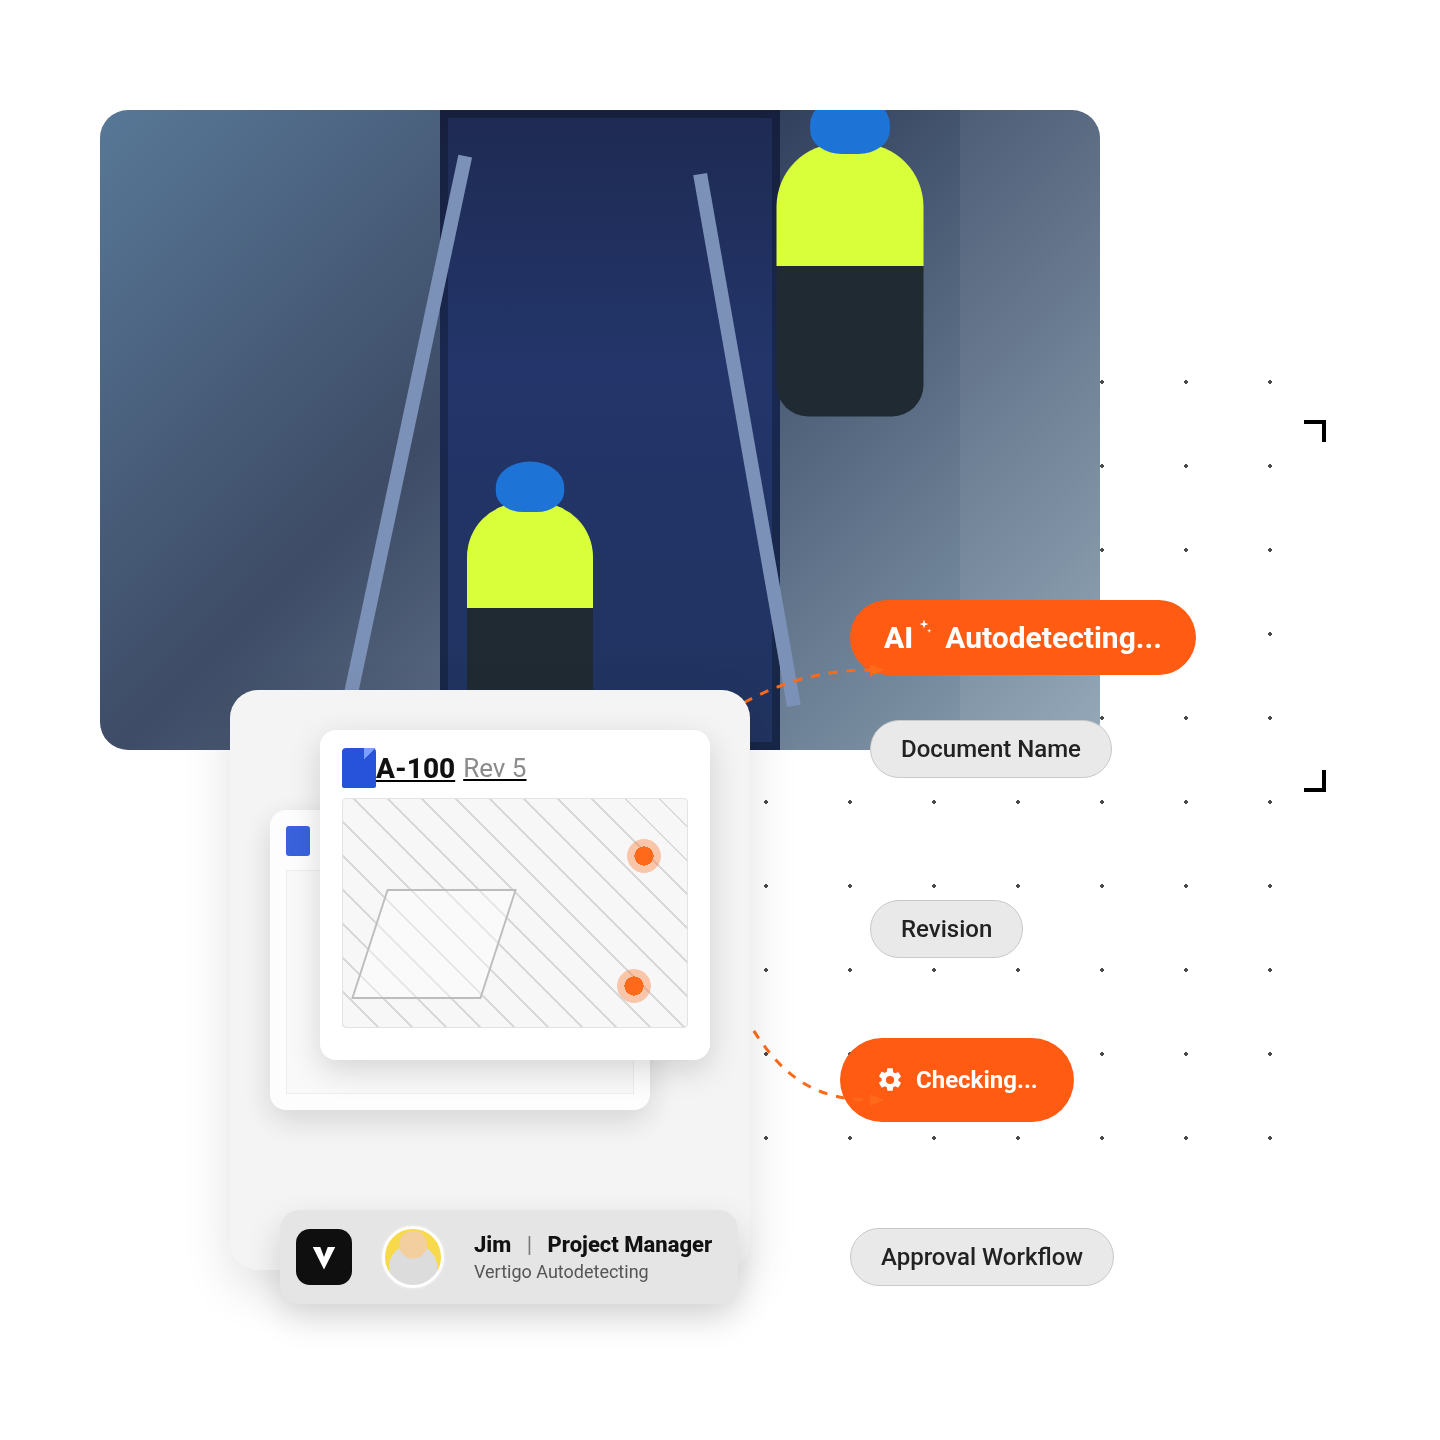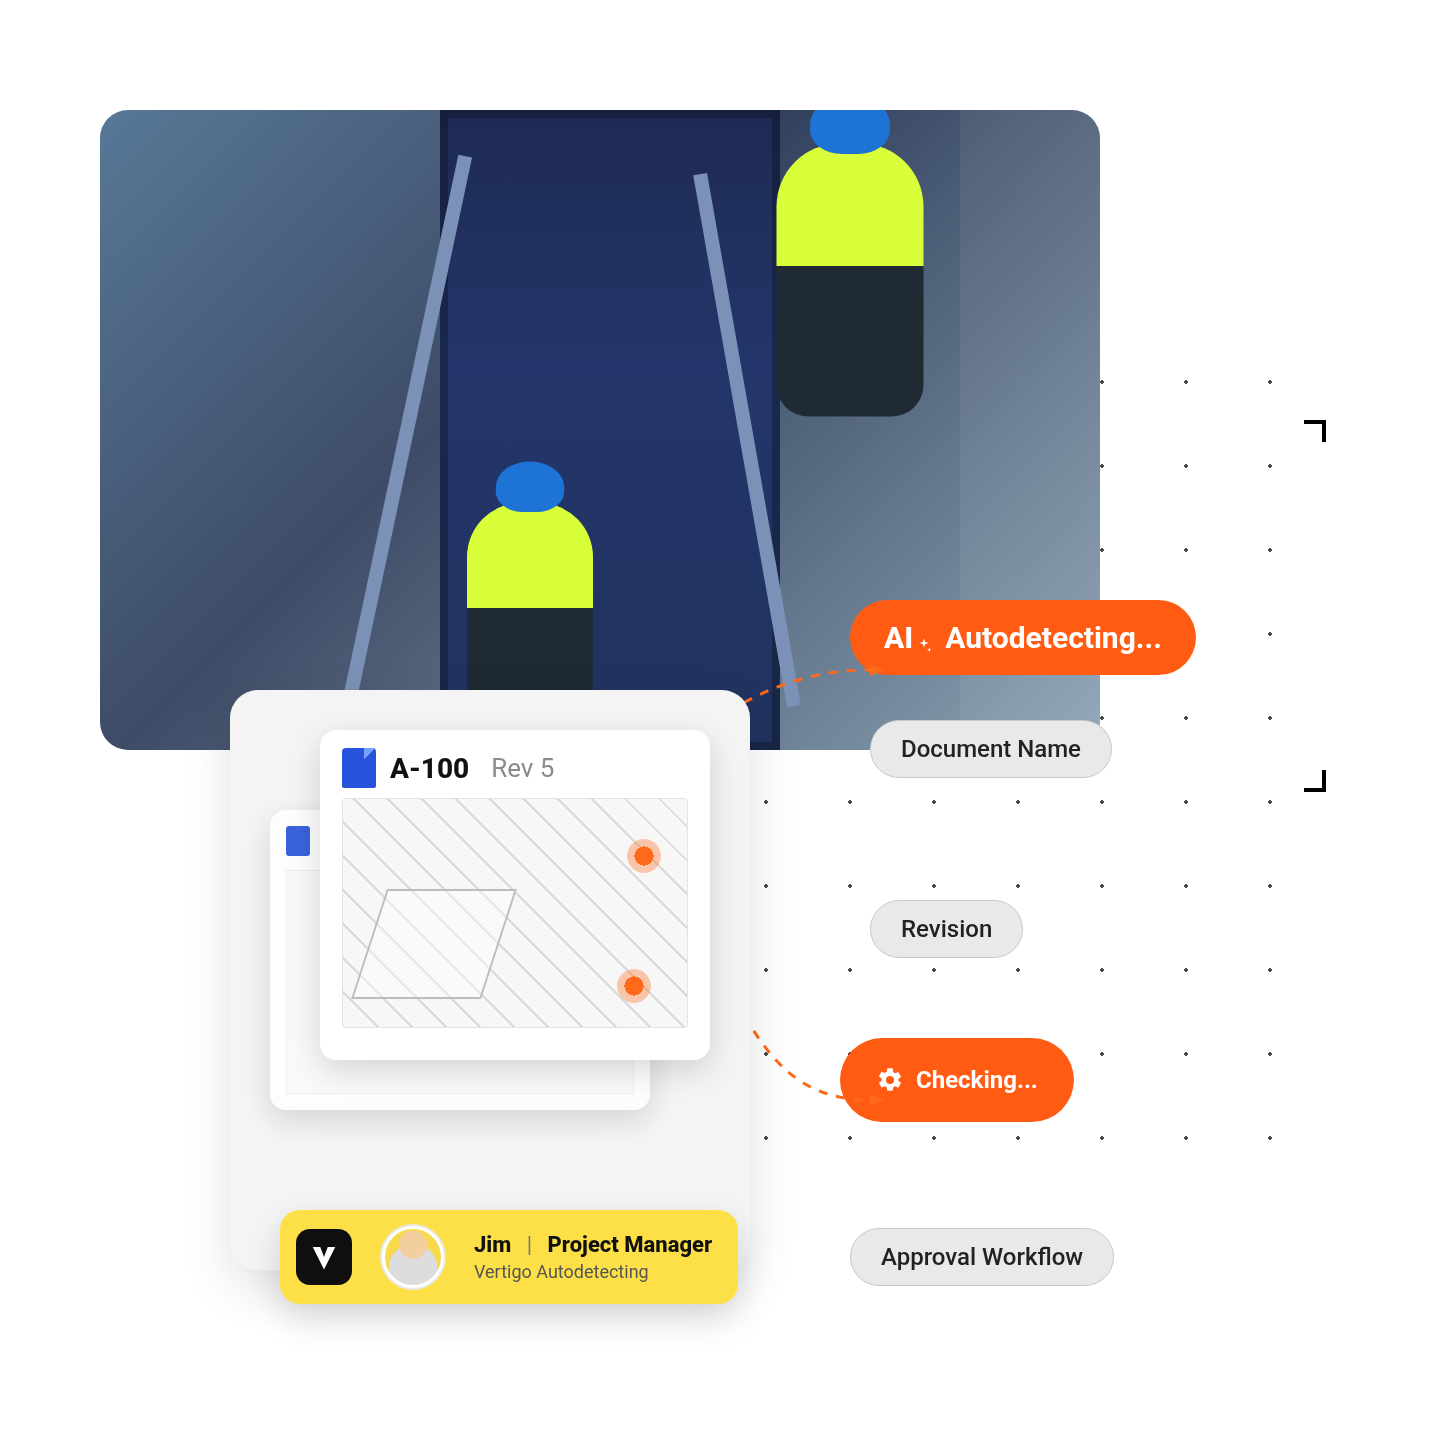--- a/index.html
+++ b/index.html
@@ -131,21 +131,21 @@
   }
   .doc-back{
     left:40px; top:120px; width:380px; height:300px;
     opacity:0.9;
   }
   .doc-front{
     left:90px; top:40px; width:390px; height:330px;
     padding:18px 22px;
   }
   .doc-title-row{
-    display:flex; align-items:center; gap:14px; margin-bottom:10px;
+    display:flex; align-items:center; margin-bottom:10px;text-decoration:underline;
   }
   .doc-icon{
     width:34px; height:40px; background:#2653d9; position:relative; border-radius:4px 4px 2px 2px;
   }
   .doc-icon::before{
     content:""; position:absolute; right:0; top:0; width:12px; height:12px;
     background:linear-gradient(135deg,#7aa0ff 50%, transparent 50%);
   }
   .doc-name{font-weight:800; font-size:28px; color:#111;}
   .doc-rev{font-size:26px; color:#8b8b8b; margin-left:8px;}
@@ -175,21 +175,21 @@
     background:#4a4a4a; color:#fff; font-size:28px; font-weight:600;
     padding:22px 46px; border-radius:999px;
     box-shadow:0 10px 26px rgba(0,0,0,0.25);
   }
 
   
   .user-chip{
     position:absolute;
     left:180px; top:1100px;
     display:flex; align-items:center; gap:30px;
-    background:#fde047; border-radius:20px;
+    background:#e5e5e5; border-radius:20px;
     padding:16px 26px 16px 16px;
     box-shadow:0 14px 34px rgba(0,0,0,0.15);
   }
   .logo-badge{
     width:56px;height:56px;border-radius:14px;background:#0f0f0f;
     display:flex;align-items:center;justify-content:center;color:#fff;
   }
   .avatar{
     width:62px;height:62px;border-radius:50%;
     background:radial-gradient(circle at 50% 28%, #f3cfa0 0 28%, transparent 29%),
@@ -231,21 +231,21 @@
     <div class="bar b2"></div>
     <div class="worker w1">
         <div class="helmet"></div>
       </div>
     <div class="worker w2">
         <div class="helmet"></div>
       </div>
   </div>
 
   <div class="pill orange" style="left:750px; top:490px; font-size:30px; padding:20px 34px;">
-    <span style="display:flex;align-items:flex-end;font-weight:800;">
+    <span style="display:flex;align-items:flex-start;font-weight:800;">
       <span>AI</span>
       <svg class="icon-svg white" viewBox="0 0 24 24" style="width:18px;height:18px;margin-left:2px;margin-top:-2px;">
         <path d="M12 2l1.5 4.5L18 8l-4.5 1.5L12 14l-1.5-4.5L6 8l4.5-1.5L12 2z M19 14l.8 2.2L22 17l-2.2.8L19 20l-.8-2.2L16 17l2.2-.8L19 14z"></path>
       </svg>
     </span>
     <span>Autodetecting...</span>
   </div>
 
   <div class="pill gray" style="left:770px; top:610px;">
     <span>Document Name</span>

